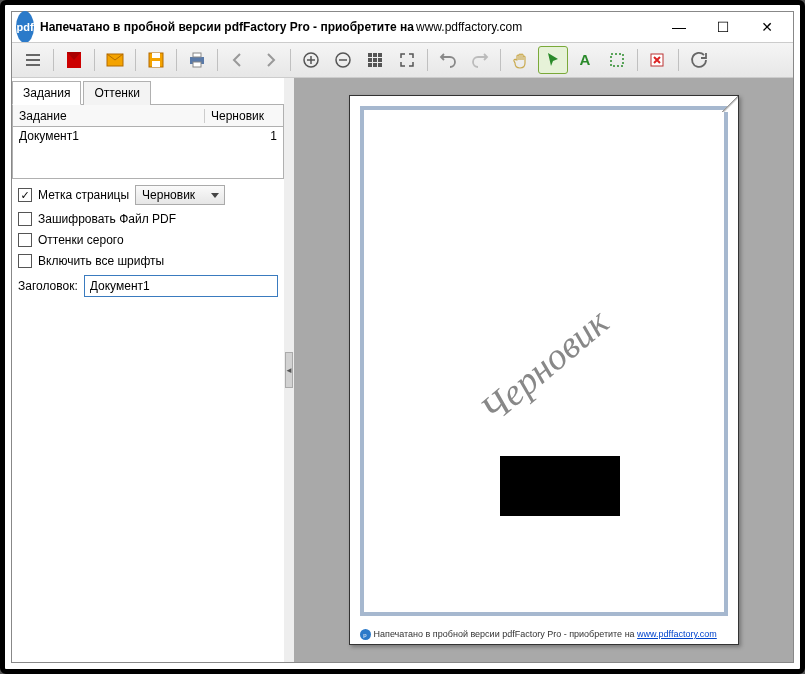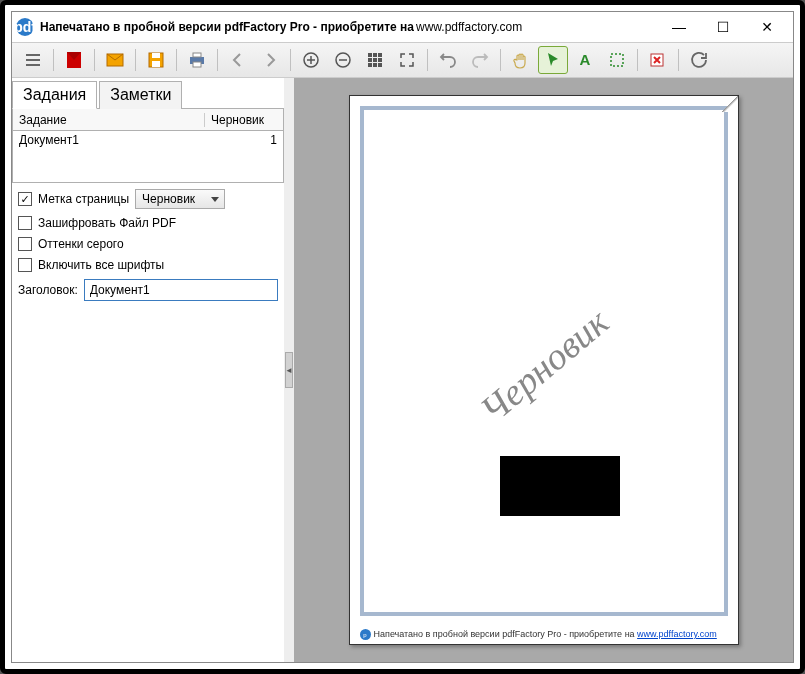--- a/index.html
+++ b/index.html
@@ -1,35 +1,35 @@
 <!DOCTYPE html>
 <html><head>
 <meta charset="utf-8">
 <style>
 * { box-sizing: border-box; margin: 0; padding: 0; }
 body { font-family: "Segoe UI", Tahoma, sans-serif; font-size: 12px; background: #555; display: flex; align-items: center; justify-content: center; height: 100vh; }
 .outer { width: 805px; height: 674px; background: #fff; border: 5px solid #000; border-radius: 6px; padding: 6px; }
 .window { width: 100%; height: 100%; background: #fff; border: 1px solid #888; display: flex; flex-direction: column; }
 
 .titlebar { height: 30px; display: flex; align-items: center; padding: 0 4px; }
-.app-icon { width: 18px; height: 18px; border-radius: 50%; background: #2b7ac9; color: #fff; font-size: 14px; font-weight: bold; display: flex; align-items: center; justify-content: center; margin-right: 6px; }
+.app-icon { width: 18px; height: 32px; border-radius: 50%; background: #2b7ac9; color: #fff; font-size: 11px; font-weight: bold; display: flex; align-items: center; justify-content: center; margin-right: 6px; }
 .title-text { flex: 0 0 auto; font-weight: bold; font-size: 12px; }
 .title-url { font-size: 12px; margin-left: 2px; }
 .titlebar-spacer { flex: 1; }
 .win-btn { width: 44px; height: 28px; display: flex; align-items: center; justify-content: center; font-size: 14px; }
 
 .toolbar { height: 36px; background: linear-gradient(#f5f5f5,#e7e7e7); border-top: 1px solid #ccc; border-bottom: 1px solid #ccc; display: flex; align-items: center; padding: 0 6px; gap: 2px; }
 .tb-btn { width: 30px; height: 28px; display: flex; align-items: center; justify-content: center; border-radius: 3px; }
 .tb-sep { width: 1px; height: 22px; background: #c0c0c0; margin: 0 3px; }
 .ico { width: 20px; height: 20px; display: block; }
 
 .body { flex: 1; display: flex; min-height: 0; }
 .sidebar { width: 272px; background: #fff; display: flex; flex-direction: column; }
 .tabs { display: flex; border-bottom: 1px solid #b0b0b0; margin-top: 2px; }
-.tab { padding: 4px 10px; border: 1px solid #b0b0b0; border-bottom: none; background: #f3f3f3; margin-right: 2px; position: relative; top: 1px; font-size: 16px; }
+.tab { padding: 4px 10px; border: 1px solid #b0b0b0; border-bottom: none; background: #f3f3f3; margin-right: 2px; position: relative; top: 1px; font-size: 12px; }
 .tab.active { background: #fff; border-bottom: 1px solid #fff; }
 
 .grid-head { display: flex; border: 1px solid #b0b0b0; border-top: none; background: #f8f8f8; height: 22px; align-items: center; }
 .grid-head .c1 { flex: 1; padding: 0 6px; border-right: 1px solid #ccc; }
 .grid-head .c2 { width: 78px; padding: 0 6px; text-align: left; }
 .grid-row { display: flex; border: 1px solid #b0b0b0; border-top: none; height: 52px; align-items: flex-start; padding-top: 2px; }
 .grid-row .c1 { flex: 1; padding: 0 6px; }
 .grid-row .c2 { width: 78px; padding: 0 6px; text-align: right; }
 
 .opts { padding: 6px 6px; display: flex; flex-direction: column; gap: 7px; }
@@ -194,21 +194,21 @@
             <path d="M15 5a7 7 0 1 0 2 5" fill="none" stroke="#666" stroke-width="1.8"></path>
             <path d="M17 3v5h-5" fill="none" stroke="#666" stroke-width="1.8"></path>
           </svg>
         </div>
   </div>
 
   <div class="body">
     <div class="sidebar">
       <div class="tabs">
         <div class="tab active">Задания</div>
-        <div class="tab">Заметки</div>
+        <div class="tab">Оттенки</div>
       </div>
       <div class="grid-head">
         <div class="c1">Задание</div>
         <div class="c2">Черновик</div>
       </div>
       <div class="grid-row">
         <div class="c1">Документ1</div>
         <div class="c2">1</div>
       </div>
 

